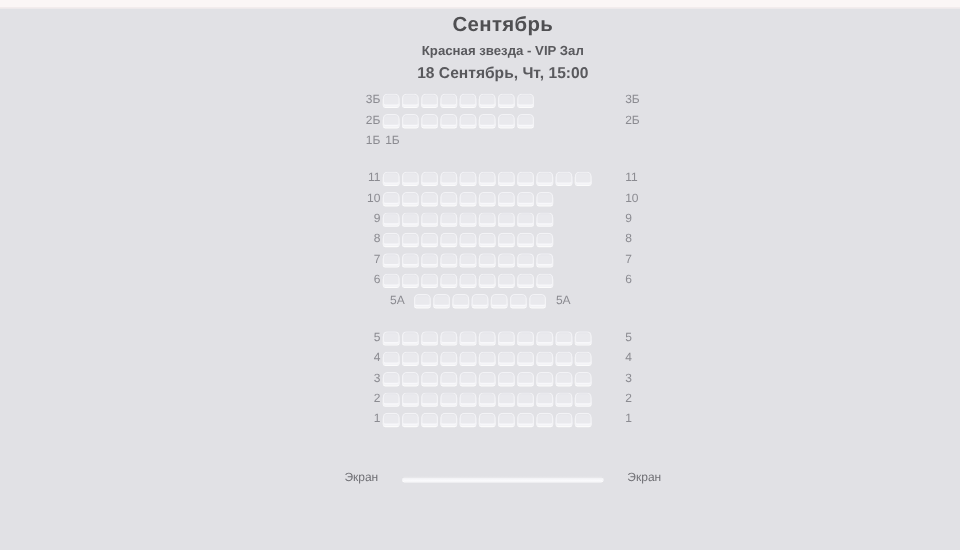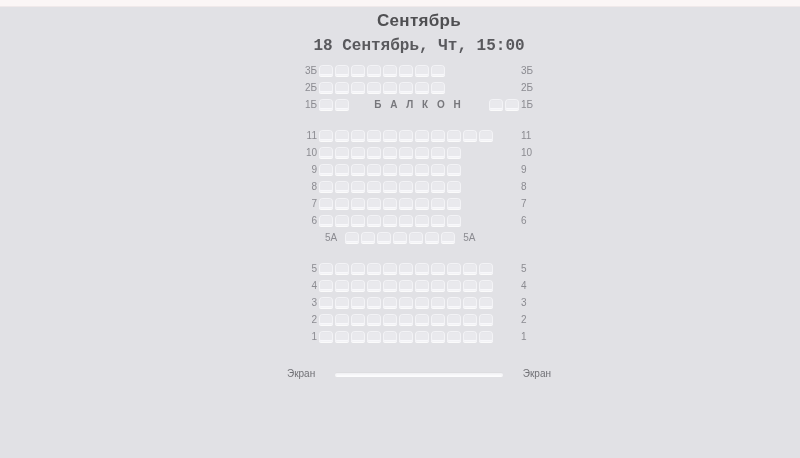--- a/index.html
+++ b/index.html
@@ -7,21 +7,21 @@
     width:800px;height:458px;overflow:hidden;
     background:#e1e1e5;
     font-family:"Liberation Sans","DejaVu Sans",sans-serif;
     -webkit-font-smoothing:antialiased;
   }
   .top-strip{height:6px;background:#fbf6f6;border-bottom:1px solid #f0e9ea;}
   .content{width:264px;margin-left:287px;margin-top:4px;}
   .header{text-align:center;}
   .title{font-size:17px;font-weight:bold;color:#4f4f52;margin:4px 0 6px 0;letter-spacing:.3px;}
   .hall{font-size:11px;font-weight:bold;color:#59595d;margin:0 0 4px 0;}
-  .datetime{font-size:16px;font-weight:bold;color:#59595d;margin:0 0 7px 0;font-family:Liberation Mono, monospace;}
+  .datetime{font-size:13px;font-weight:bold;color:#59595d;margin:0 0 7px 0;}
   .notice{font-size:11px;font-weight:bold;margin:0 0 12px 0;}
   .seat-map{width:248px;margin:0 auto;}
   .section{margin-bottom:15px;}
   .section-front{margin-bottom:22px;}
   .seat-row{display:flex;align-items:center;height:16px;margin-bottom:1px;}
   .row-label{width:24px;font-size:10px;color:#8b8b91;flex:0 0 24px;}
   .row-label.left{text-align:right;padding-right:2px;box-sizing:border-box;}
   .row-label.right{text-align:left;padding-left:2px;box-sizing:border-box;}
   .seat-zone{flex:1;display:flex;align-items:center;justify-content:flex-start;gap:2px;height:100%;}
   .seat-zone.split{justify-content:space-between;}
@@ -34,39 +34,40 @@
       inset 0 0 0 1px #f3f3f6,
       inset 0 2px 1px -1px #d6d6dc,
       inset 0 -2px 0 #f8f8fb,
       0 1px 0 rgba(255,255,255,.85);
   }
   .balcony-text{
     font-size:10px;color:#77777c;letter-spacing:3px;
     font-weight:bold;white-space:nowrap;
   }
   .inset-label{font-size:10px;color:#8b8b91;padding:0 6px;white-space:nowrap;}
-  .screen-row{display:flex;align-items:center;margin-top:24px;}
+  .screen-row{display:flex;align-items:center;margin-top:36px;}
   .screen-label{width:34px;font-size:10px;color:#707075;flex:0 0 34px;}
   .screen-label.left{text-align:left;}
   .screen-label.right{text-align:right;}
   .screen-bar-zone{flex:1;display:flex;justify-content:center;}
   .screen-bar{
     width:168px;height:4px;border-radius:3px;
     background:linear-gradient(#ececf0,#fcfcfe);
     box-shadow:0 1px 0 rgba(255,255,255,.9), inset 0 1px 0 rgba(0,0,0,.07);
   }
 </style>
 </head>
 <body>
 
 <div class="top-strip"></div>
 
 <div class="content">
   <div class="header">
     <div class="title">Сентябрь</div>
+    <div class="hall">Красная звезда - VIP Зал</div>
     <div class="datetime">18 Сентябрь, Чт, 15:00</div>
   </div>
 
   <div class="seat-map">
       <div class="section section-balcony">
         <div class="seat-row">
           <div class="row-label left">3Б</div>
           <div class="seat-zone">
             <div class="seat"></div>
             <div class="seat"></div>
@@ -88,31 +89,20 @@
             <div class="seat"></div>
             <div class="seat"></div>
             <div class="seat"></div>
             <div class="seat"></div>
             <div class="seat"></div>
           </div>
           <div class="row-label right">2Б</div>
         </div>
         <div class="seat-row">
           <div class="row-label left">1Б</div>
-          <div class="seat-zone split">
-            <div class="seat-group">
-              <div class="seat"></div>
-              <div class="seat"></div>
-            </div>
-            <div class="balcony-text">Б А Л К О Н</div>
-            <div class="seat-group">
-              <div class="seat"></div>
-              <div class="seat"></div>
-            </div>
-          </div>
           <div class="row-label right">1Б</div>
         </div>
       </div>
       <div class="section section-main">
         <div class="seat-row">
           <div class="row-label left">11</div>
           <div class="seat-zone">
             <div class="seat"></div>
             <div class="seat"></div>
             <div class="seat"></div>

